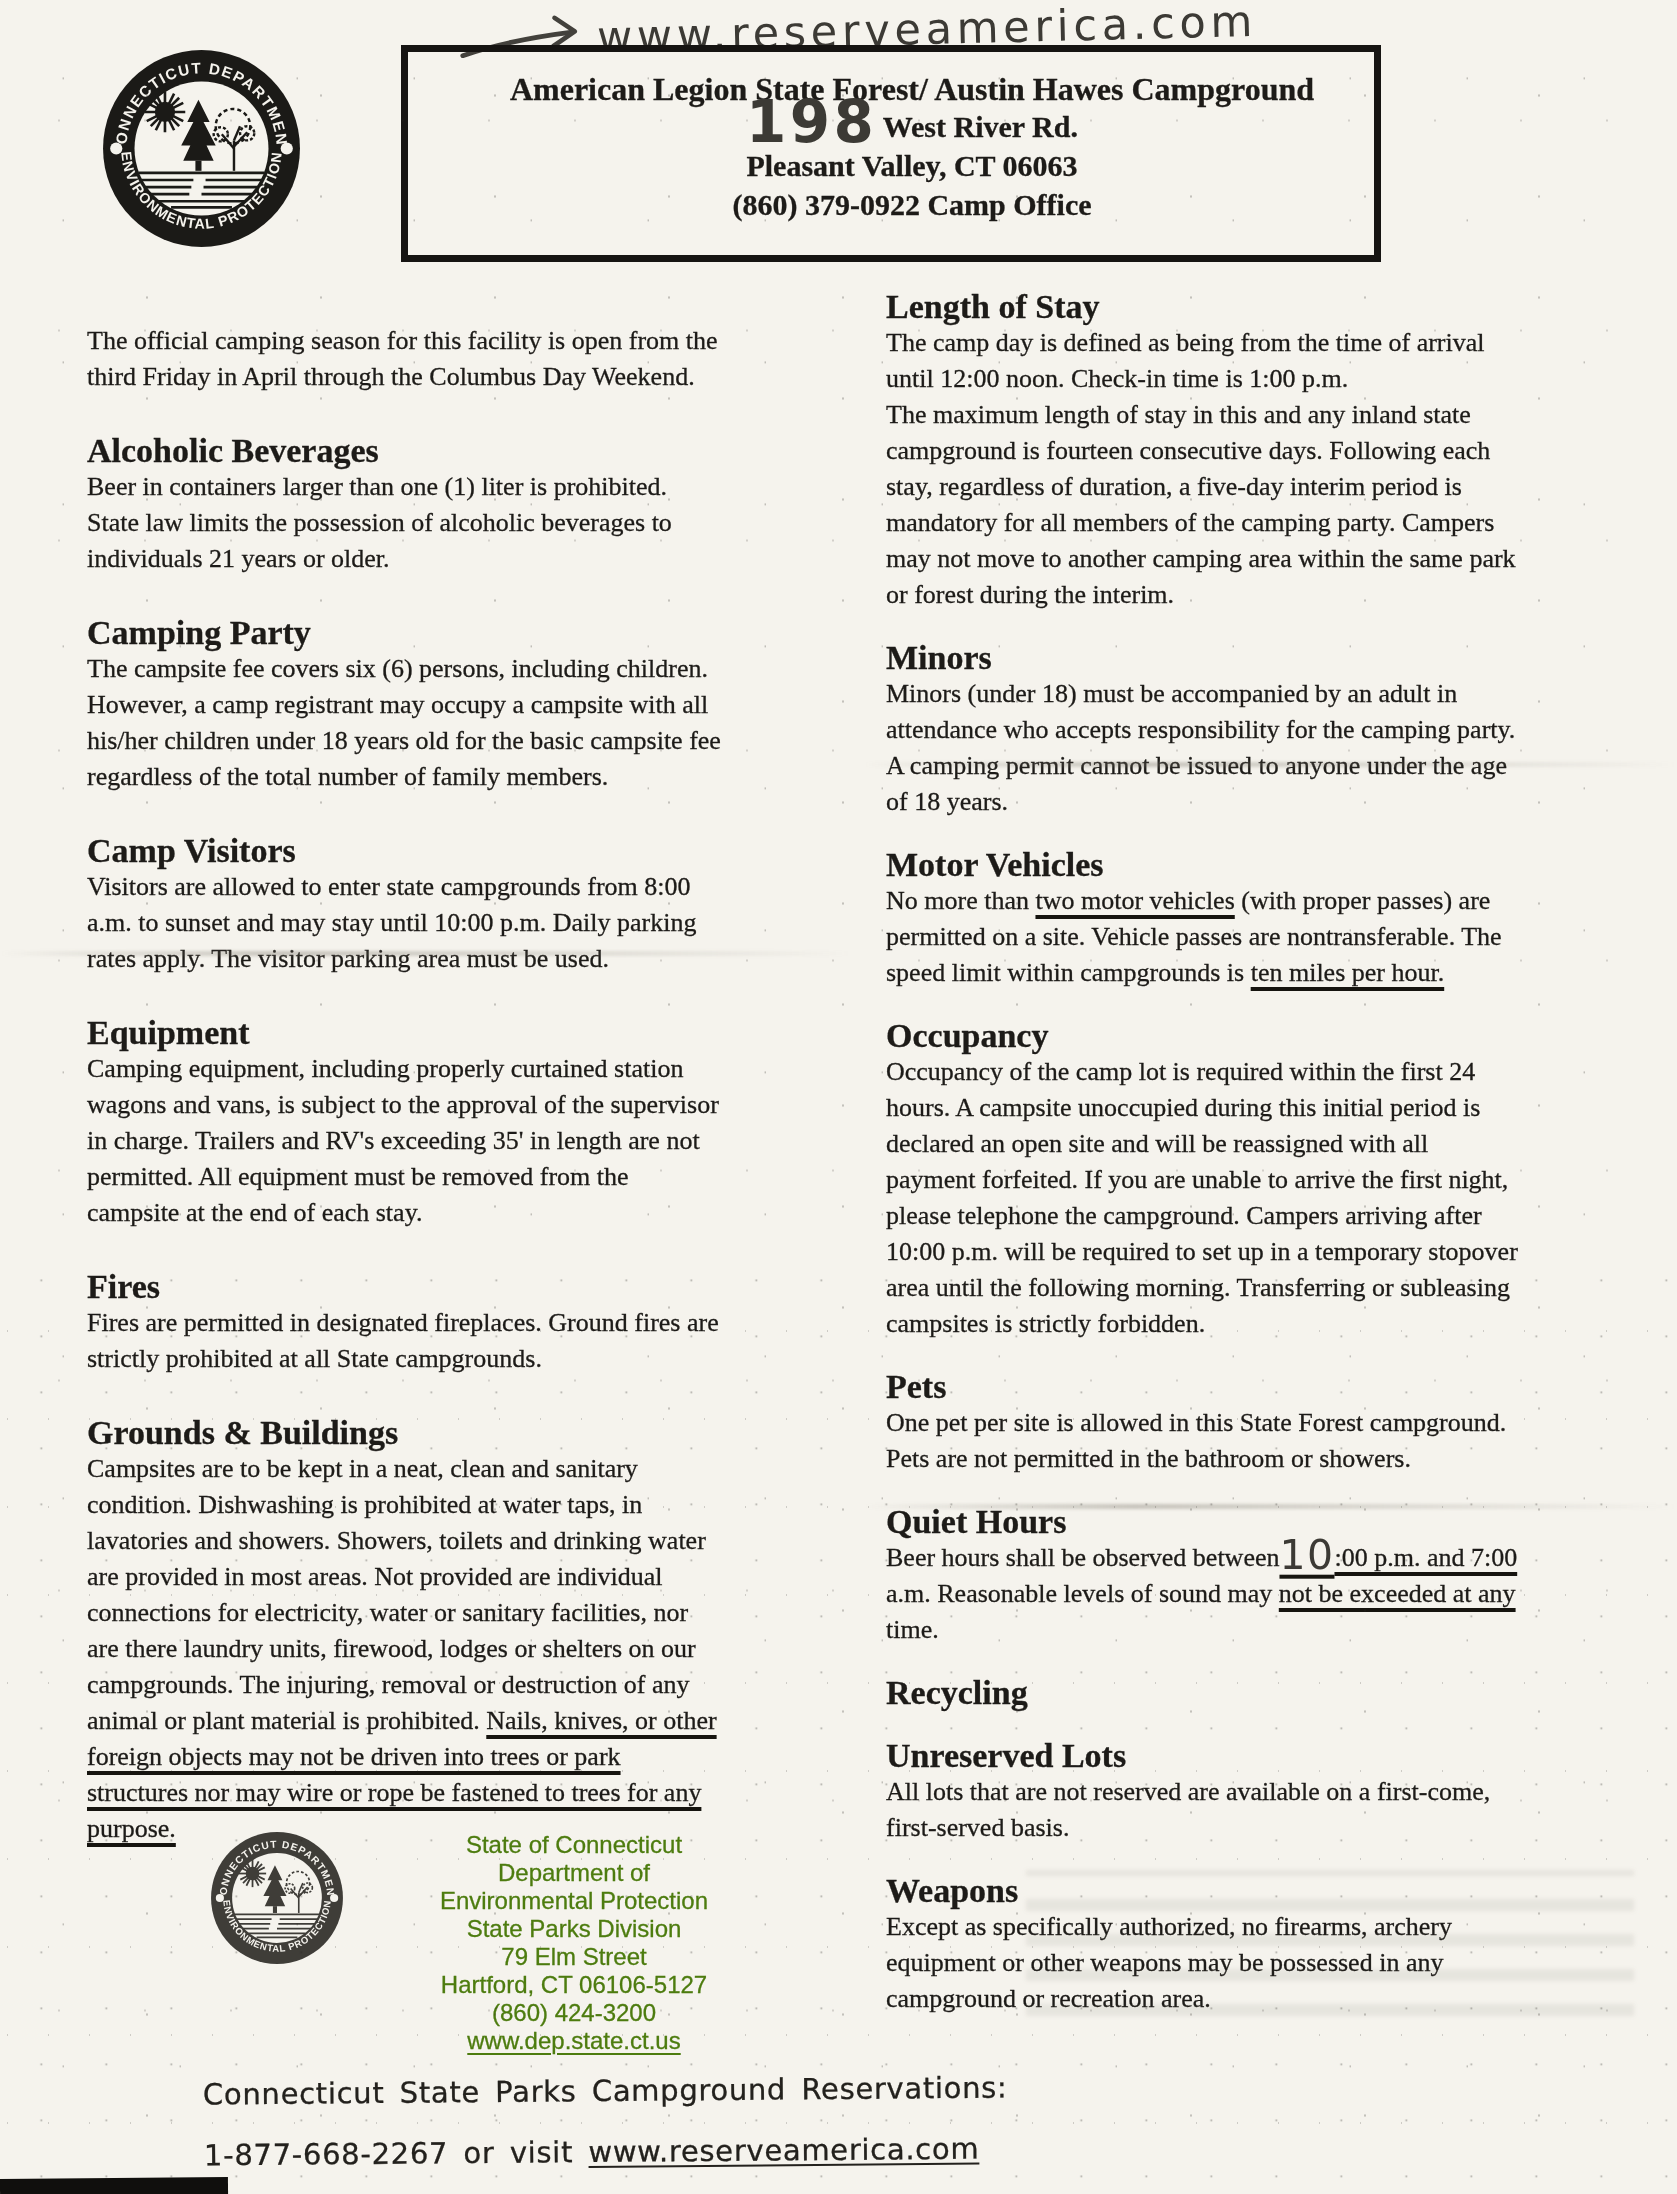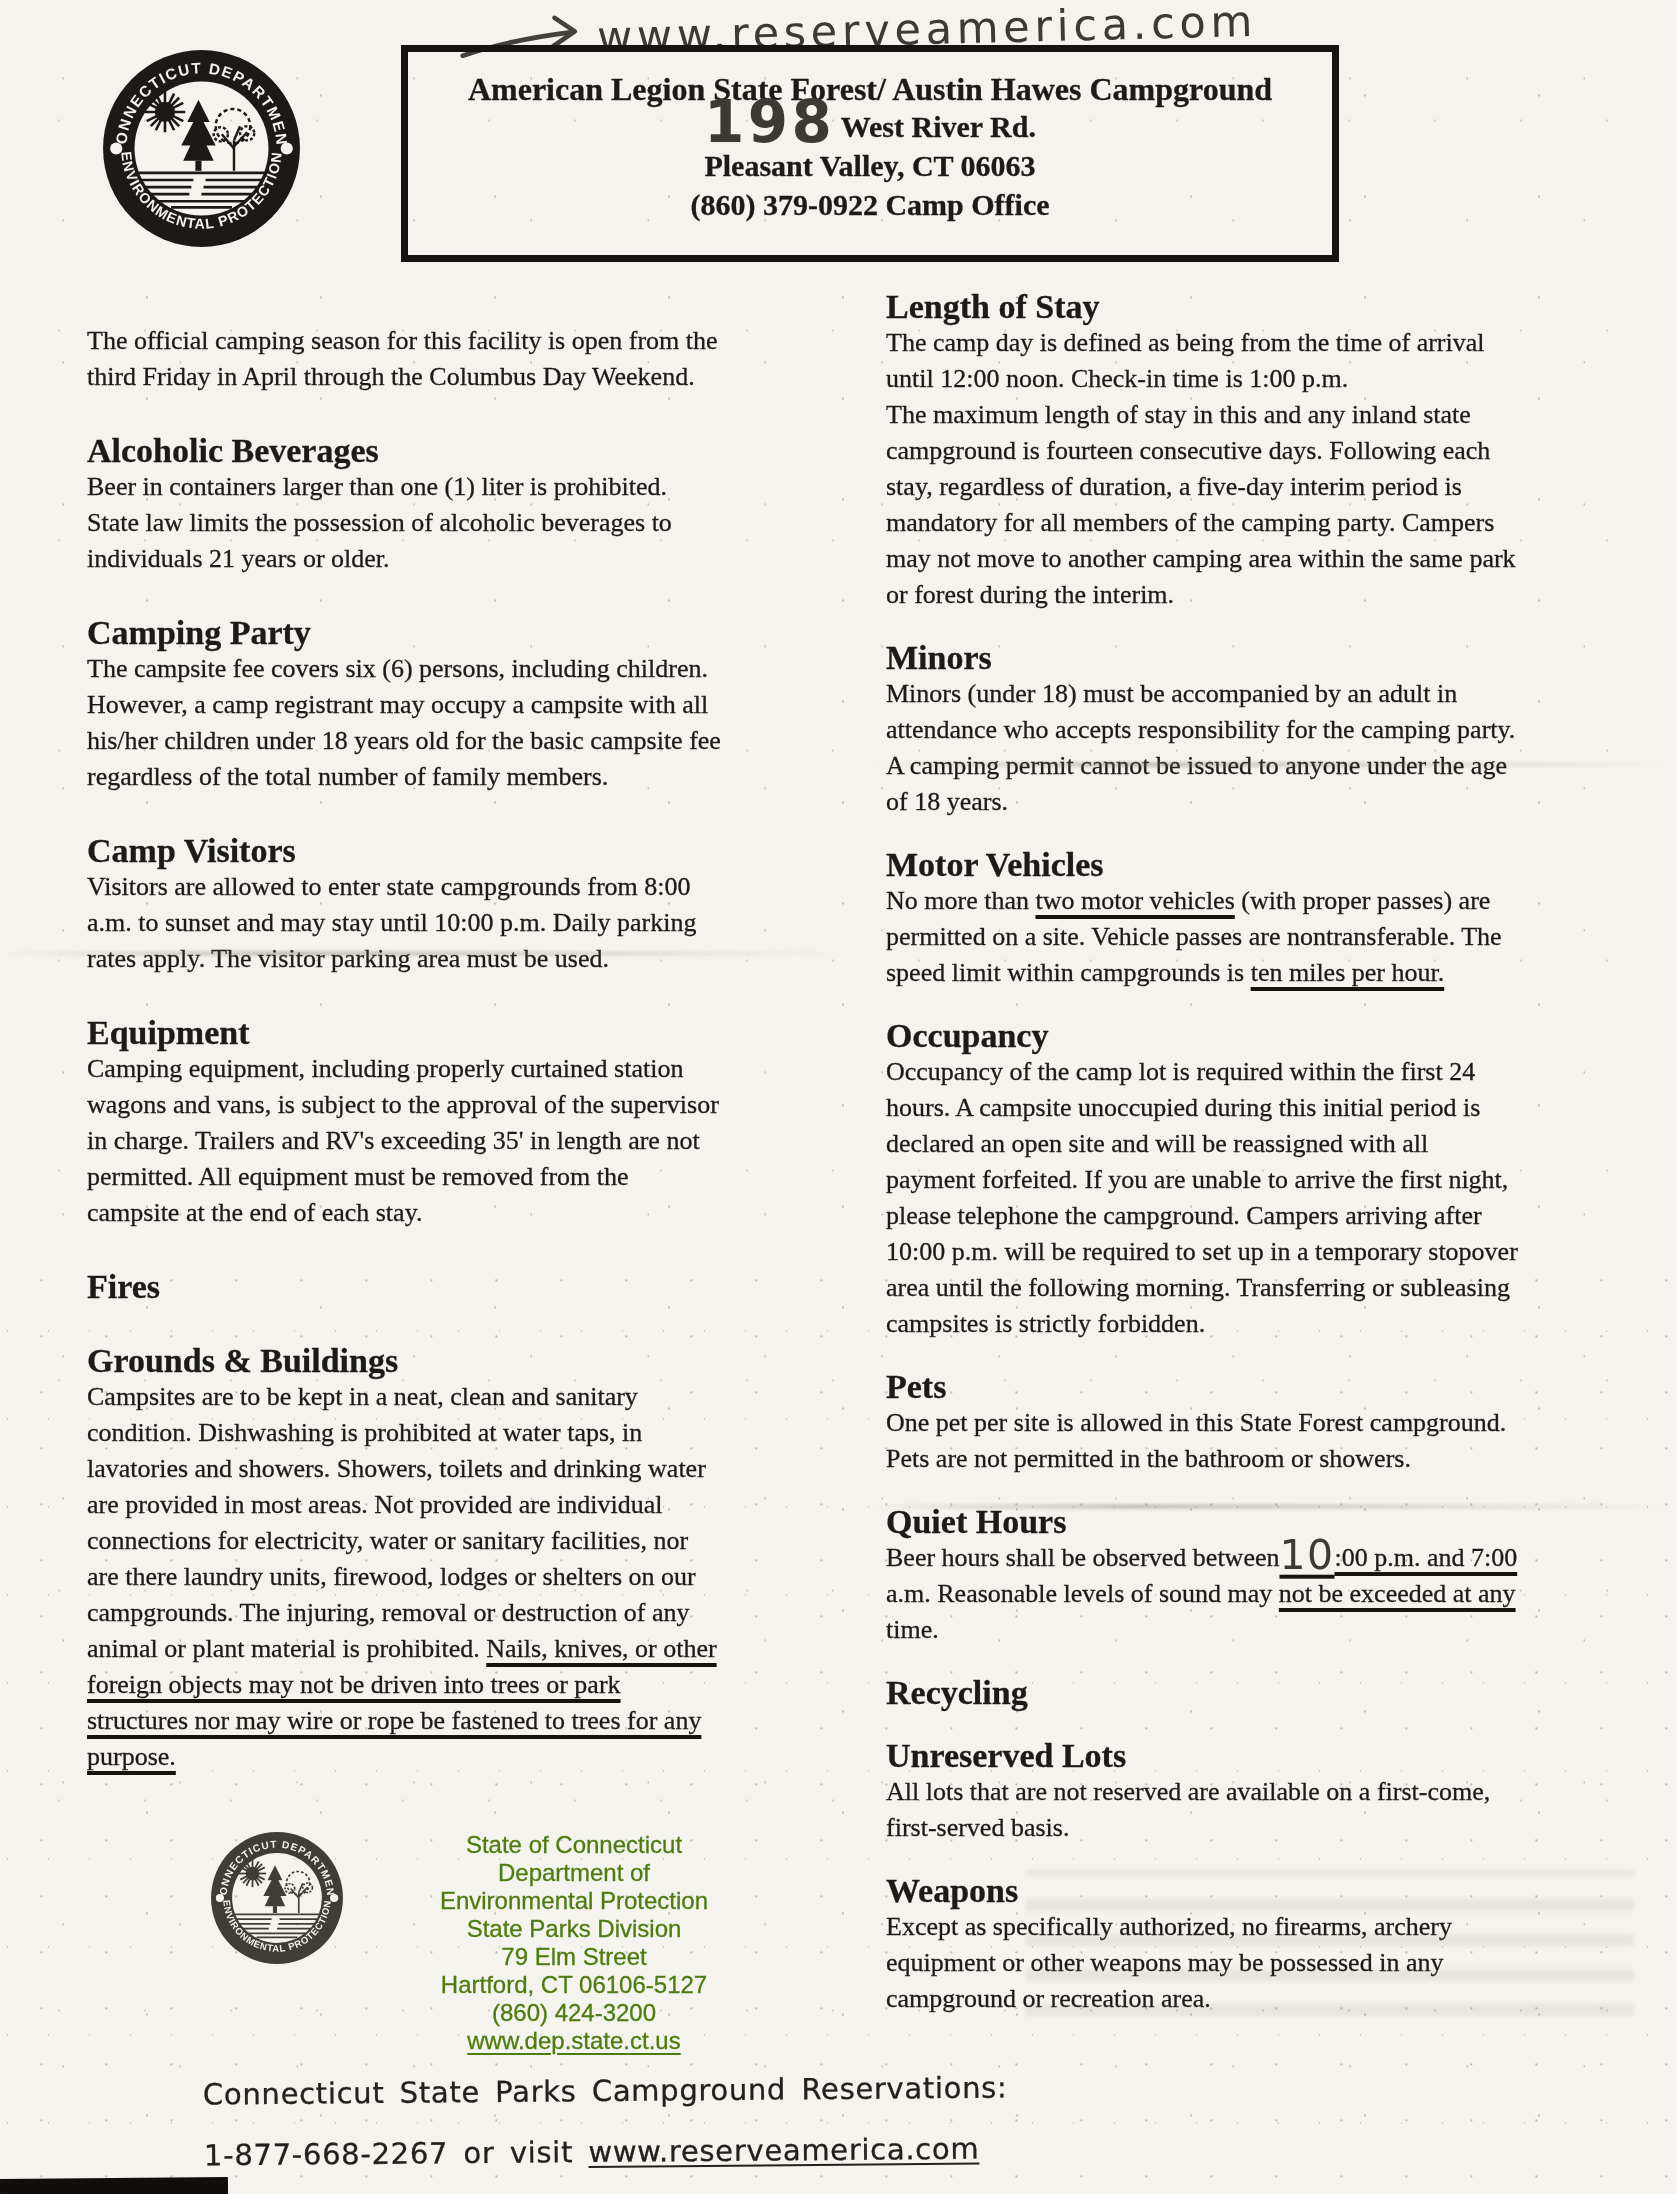--- a/index.html
+++ b/index.html
@@ -36,21 +36,21 @@
   h2{font-size:34px;line-height:36px;margin:0;font-weight:bold;}
   .u-pen{text-decoration:underline;text-decoration-thickness:4px;text-underline-offset:6px;text-decoration-color:#16140f;}
   .u-type{text-decoration:underline;text-decoration-thickness:2px;text-underline-offset:4px;}
   .hand{font-family:"DejaVu Sans",sans-serif;color:#3c3a35;-webkit-text-stroke:0 transparent;}
 
   
   .hand-url{position:absolute;left:597px;top:4px;font-size:43px;letter-spacing:4.7px;transform:rotate(-1.4deg);white-space:nowrap;}
   .arrow-svg{position:absolute;left:456px;top:10.8px;}
   .seal-top{position:absolute;left:100px;top:47px;width:203px;height:203px;}
   .seal-bottom{position:absolute;left:209px;top:1830px;width:136px;height:136px;opacity:.88;}
-  .hbox{position:absolute;left:401px;top:45px;width:924px;height:203px;border:7.4px solid #161412;text-align:center;}
+  .hbox{position:absolute;left:401px;top:45px;width:924px;height:203px;border:7.4px solid #161412;text-align:center;padding-left:42px;}
   .h-title{margin-top:20px;font-weight:bold;font-size:32px;line-height:35px;}
   .h-line{font-weight:bold;font-size:30px;line-height:39px;}
   .hand-198{font-size:58px;letter-spacing:3.4px;position:relative;top:5.4px;margin-right:5.4px;line-height:0;display:inline-block;}
   .hand-10{font-size:41px;letter-spacing:1.4px;display:inline-block;line-height:0;transform:translateY(2.7px);}
 
   
   .col-left{position:absolute;left:42px;top:323px;width:787px;margin-left:45px;}
   .col-right{position:absolute;left:886px;top:289px;width:791px;}
   .col-left .sec{margin-bottom:38px;}
   .col-right .sec{margin-bottom:27px;}
@@ -159,20 +159,22 @@
     <div class="sec">
       <h2>Equipment</h2>
       <p class="body-text">Camping equipment, including properly curtained station
 wagons and vans, is subject to the approval of the supervisor
 in charge. Trailers and RV's exceeding 35' in length are not
 permitted. All equipment must be removed from the
 campsite at the end of each stay.</p>
     </div>
     <div class="sec">
       <h2>Fires</h2>
+      <p class="body-text">Fires are permitted in designated fireplaces. Ground fires are
+strictly prohibited at all State campgrounds.</p>
     </div>
     <div class="sec">
       <h2>Grounds &amp; Buildings</h2>
       <p class="body-text"><span>Campsites are to be kept in a neat, clean and sanitary
 condition. Dishwashing is prohibited at water taps, in
 lavatories and showers. Showers, toilets and drinking water
 are provided in most areas. Not provided are individual
 connections for electricity, water or sanitary facilities, nor
 are there laundry units, firewood, lodges or shelters on our
 campgrounds. The injuring, removal or destruction of any

